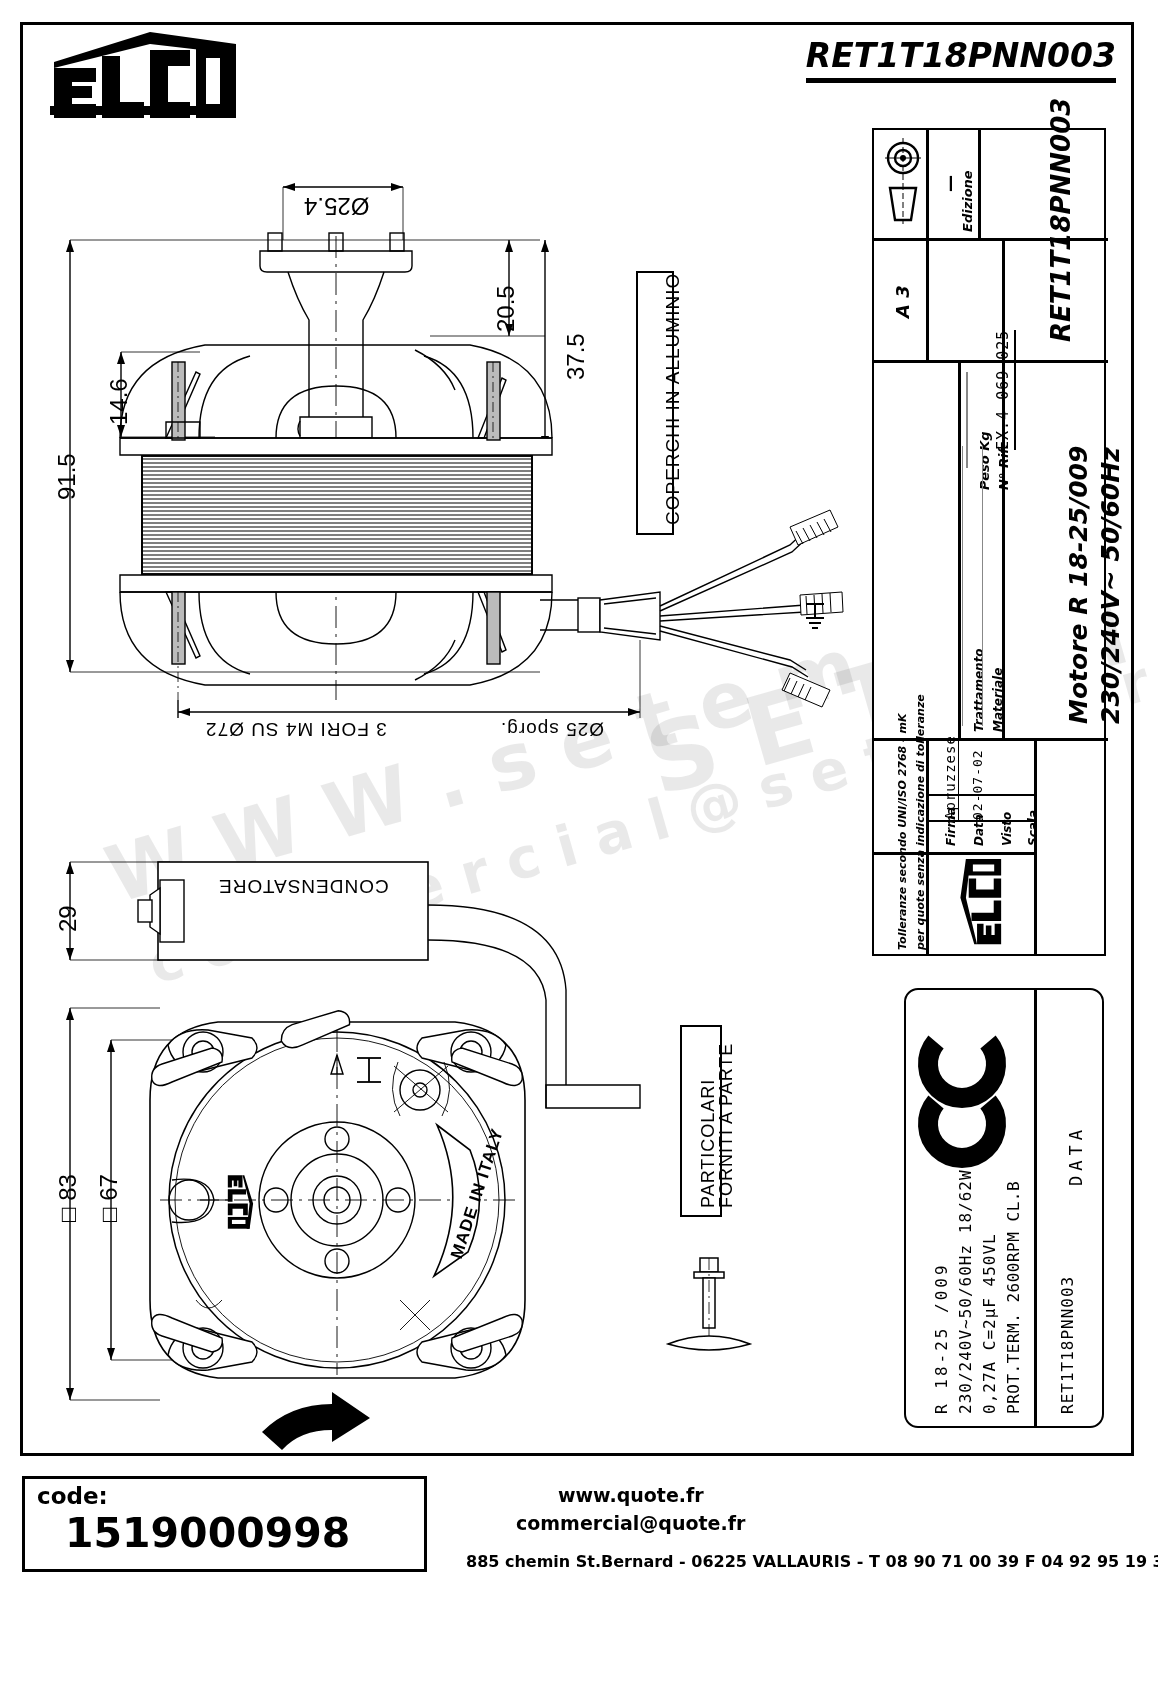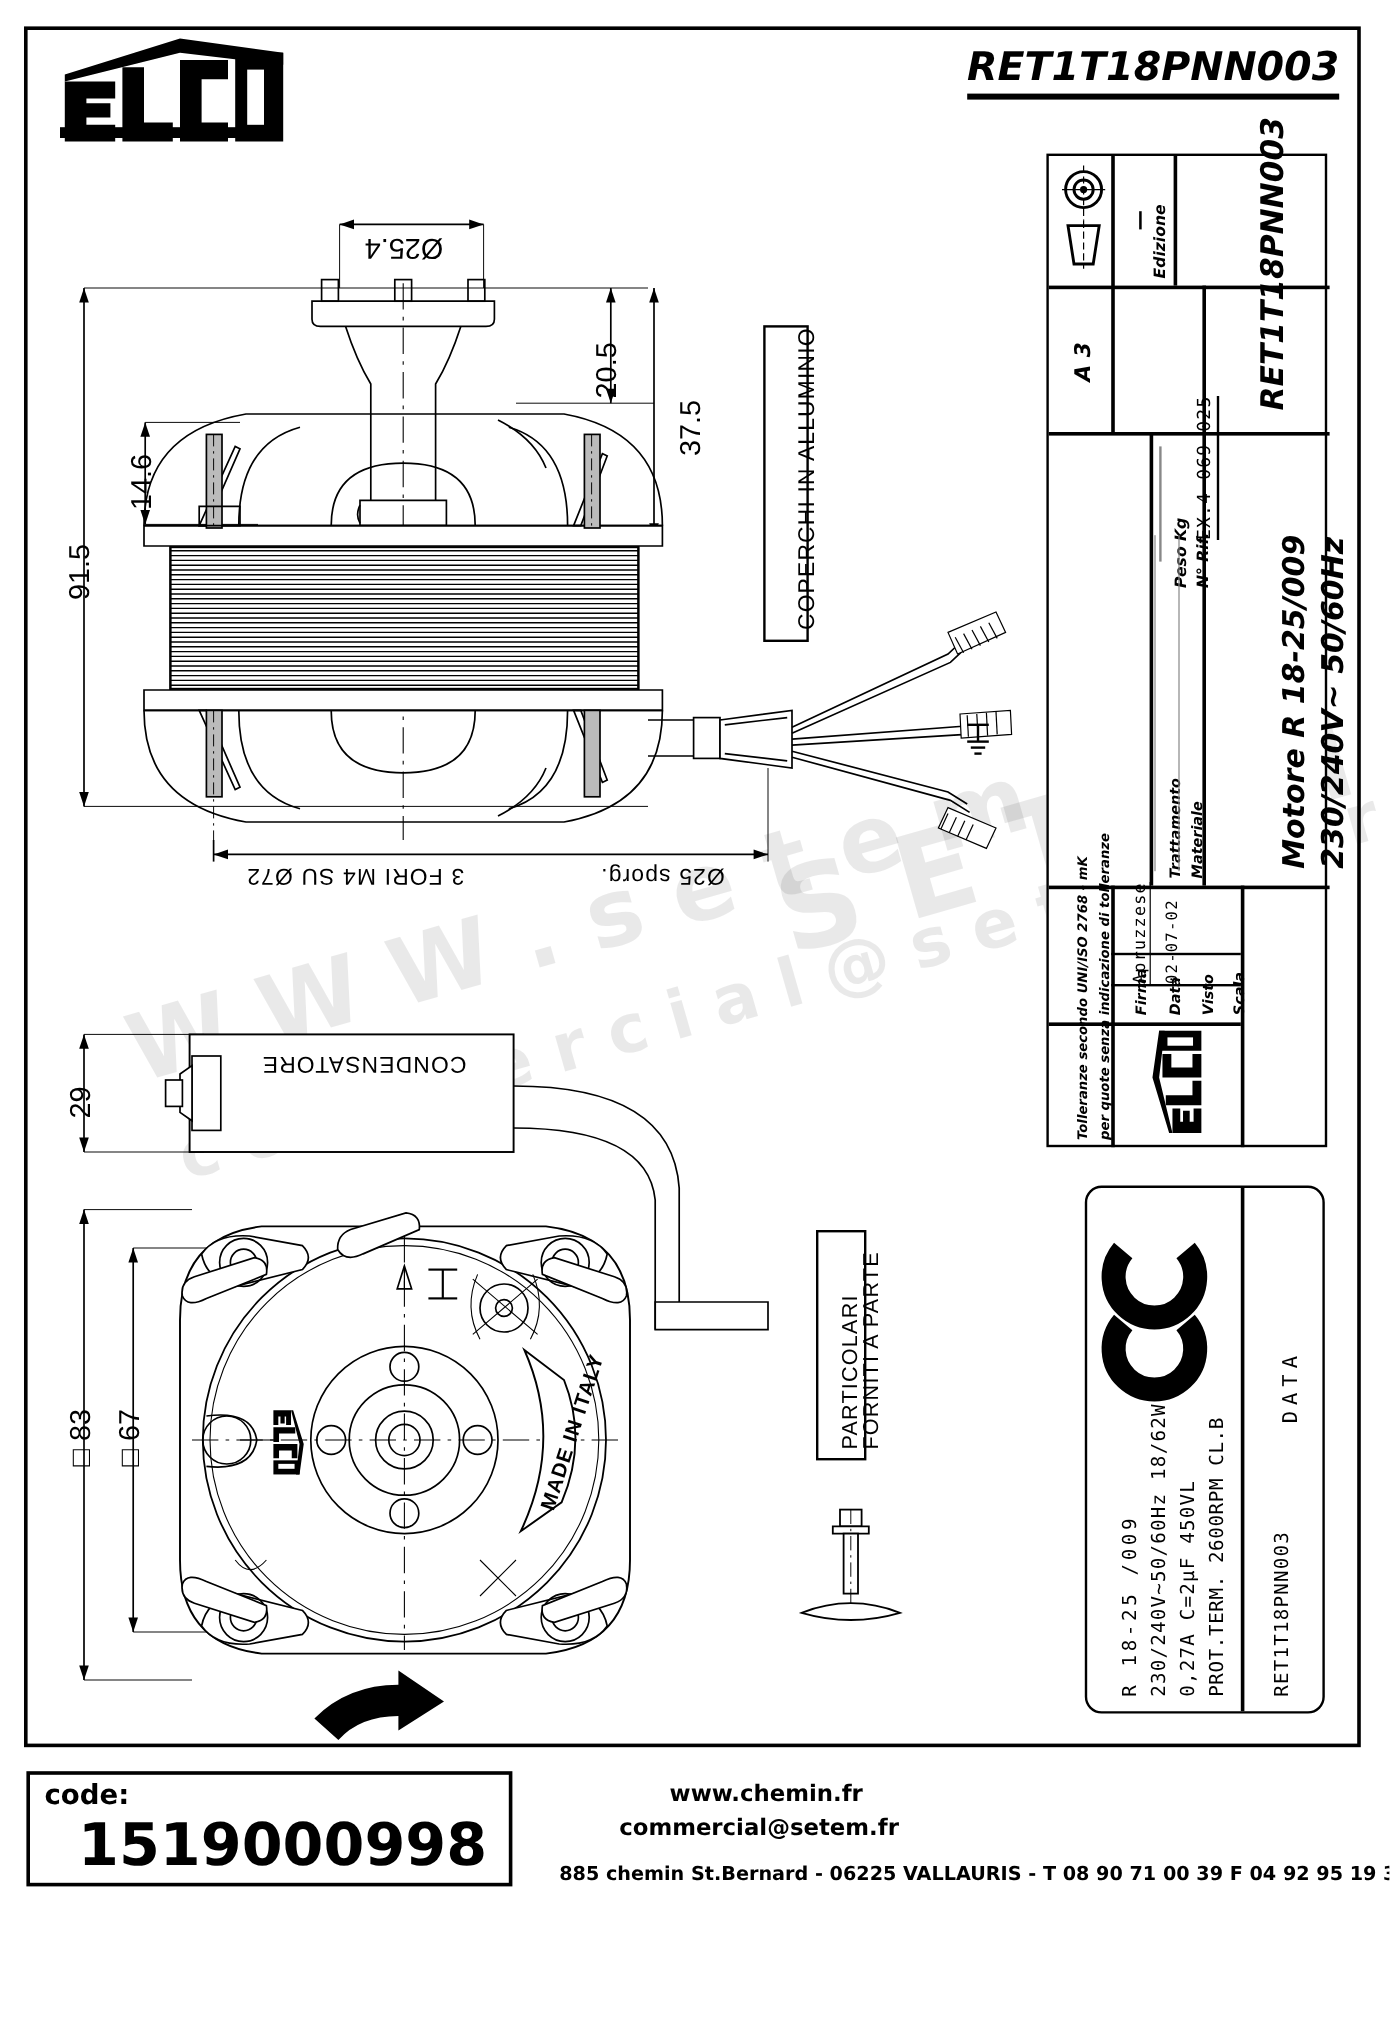--- a/index.html
+++ b/index.html
@@ -28,21 +28,21 @@
   .tbtxt{position:absolute;font-family:"DejaVu Sans", sans-serif;font-size:12px;font-weight:bold;font-style:italic;white-space:nowrap;}
   .tbtxt2{position:absolute;font-family:"DejaVu Sans Mono", monospace;font-size:14px;white-space:nowrap;letter-spacing:1px;}
 
   
   .spec{position:absolute;left:904px;top:988px;width:200px;height:440px;border:2.5px solid #000;border-radius:14px;box-sizing:border-box;background:#fff;}
   .spectxt{position:absolute;font-family:"DejaVu Sans Mono", monospace;font-size:16px;letter-spacing:2px;white-space:nowrap;}
 
   
   .codebox{position:absolute;left:22px;top:1476px;width:405px;height:96px;border:3px solid #000;box-sizing:border-box;background:#fff;}
   .codebox .lbl{position:absolute;left:12px;top:4px;font-family:"DejaVu Sans",sans-serif;font-weight:bold;font-size:23px;}
-  .codebox .num{position:absolute;left:40px;top:30px;font-family:"DejaVu Sans",sans-serif;font-weight:bold;font-size:49px;letter-spacing:0px;}
+  .codebox .num{position:absolute;left:40px;top:30px;font-family:"DejaVu Sans",sans-serif;font-weight:bold;font-size:41px;letter-spacing:0px;}
   .foot{position:absolute;font-family:"DejaVu Sans",sans-serif;font-weight:bold;color:#000;white-space:nowrap;}
 
   .wm{position:absolute;color:rgba(0,0,0,0.085);font-family:"DejaVu Sans",sans-serif;font-weight:bold;
       white-space:nowrap;pointer-events:none;}
 </style>
 </head>
 <body>
 
 <div id="page">
 
@@ -454,18 +454,18 @@
     <div class="spectxt" style="left:74px;top:424px;transform:rotate(-90deg);transform-origin:left top;font-size:16px;letter-spacing:1px;">0,27A C=2µF 450VL</div>
     <div class="spectxt" style="left:98px;top:424px;transform:rotate(-90deg);transform-origin:left top;font-size:16px;letter-spacing:0.5px;">PROT.TERM. 2600RPM CL.B</div>
     <div class="spectxt" style="left:152px;top:424px;transform:rotate(-90deg);transform-origin:left top;font-size:16px;letter-spacing:1px;">RET1T18PNN003</div>
   </div>
 
   <div class="codebox">
     <div class="lbl">code:</div>
     <div class="num">1519000998</div>
   </div>
 
-  <div class="foot" style="left:558px;top:1484px;font-size:19px;">www.chemin.fr</div>
-  <div class="foot" style="left:516px;top:1512px;font-size:19px;">commercial@setem.fr</div>
+  <div class="foot" style="left:558px;top:1484px;font-size:19px;">www.quote.fr</div>
+  <div class="foot" style="left:516px;top:1512px;font-size:19px;">commercial@quote.fr</div>
   <div class="foot" style="left:466px;top:1552px;font-size:16px;">885 chemin St.Bernard  -  06225 VALLAURIS  -  T 08 90 71 00 39   F 04 92 95 19 39</div>
 
 
 </div>
 
 </body></html>

